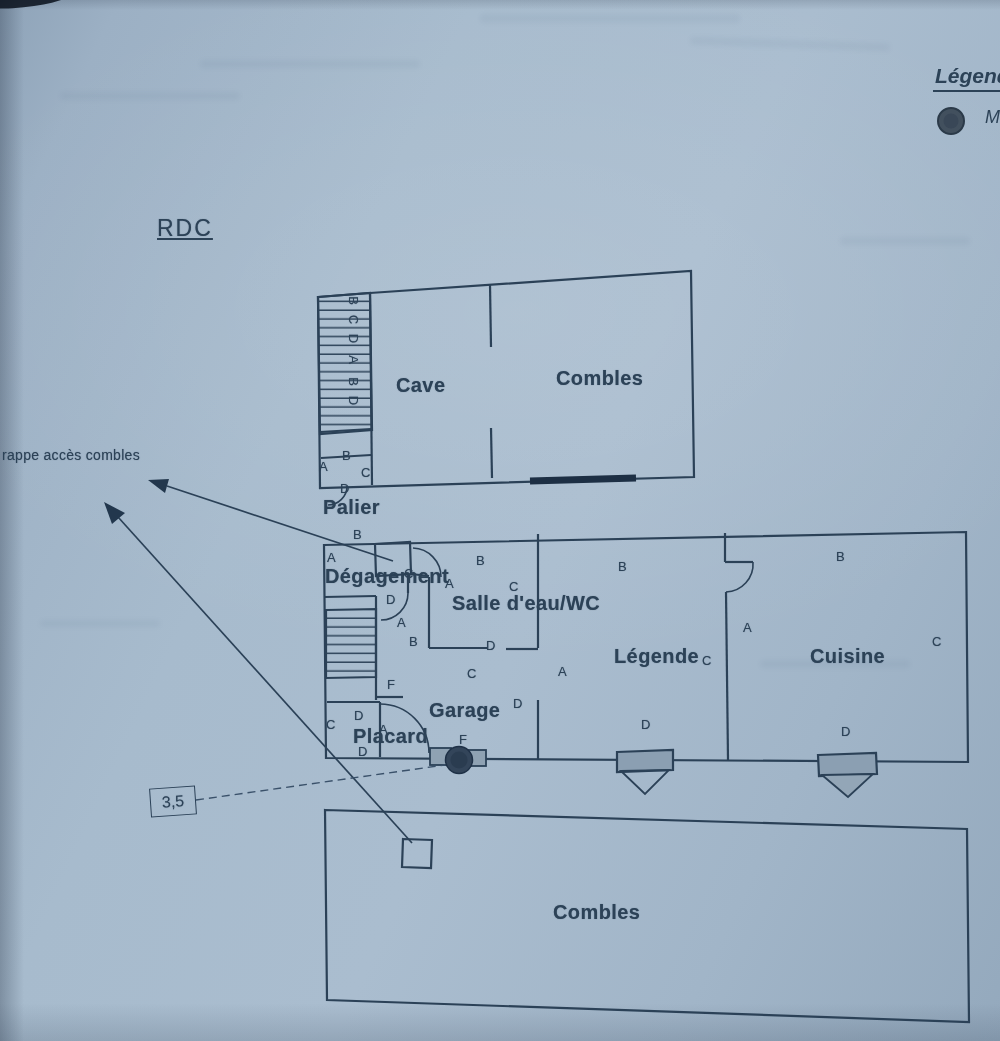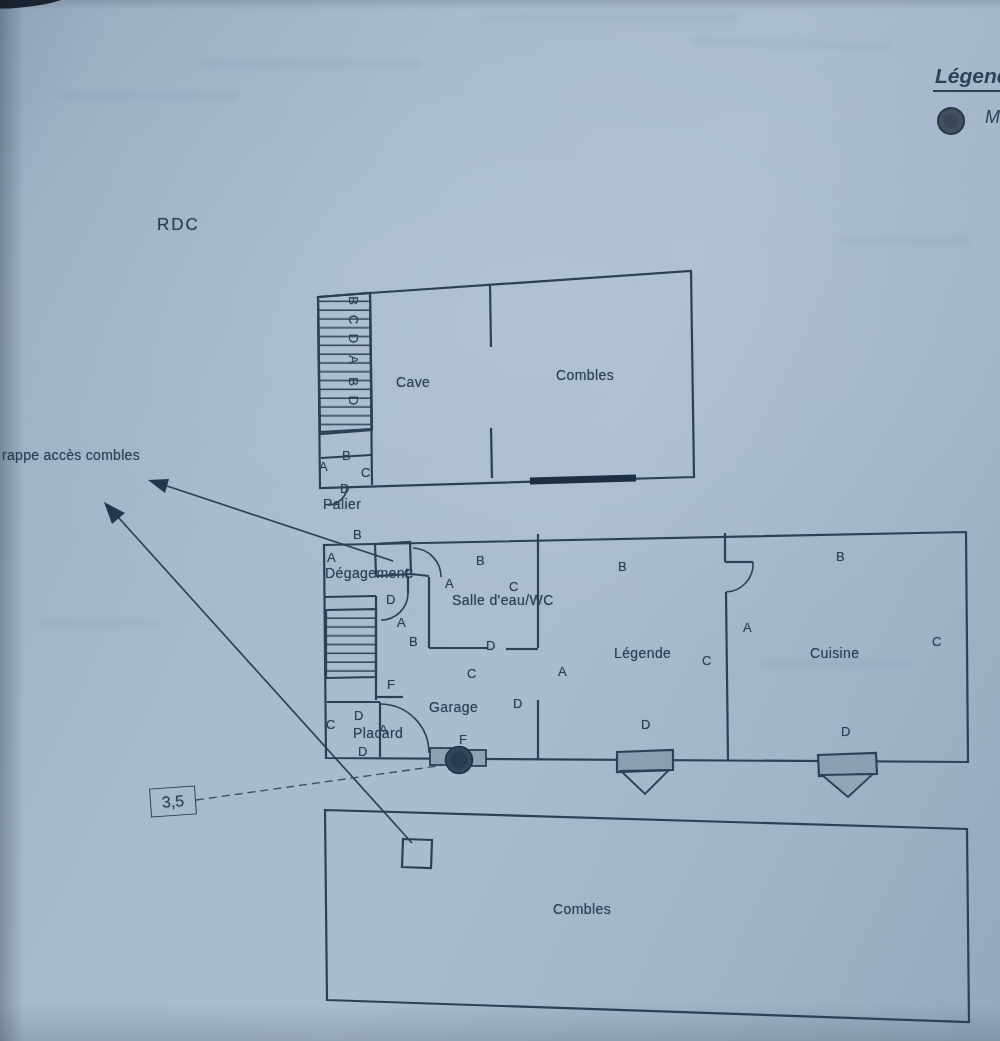--- a/index.html
+++ b/index.html
@@ -15,23 +15,23 @@
     background:linear-gradient(90deg,rgba(30,42,60,.30),rgba(30,42,60,0));}
   .edge-top{position:absolute;left:0;top:0;width:100%;height:10px;
     background:linear-gradient(180deg,rgba(30,42,60,.16),rgba(30,42,60,0));}
   .band-bottom{position:absolute;left:0;top:1003px;width:100%;height:38px;
     background:linear-gradient(180deg,rgba(35,50,70,0),rgba(35,50,70,.17));}
   .corner-wedge{position:absolute;left:-10px;top:-6px;width:78px;height:13px;background:#0c1420;
     border-radius:0 0 100% 40%;transform:rotate(-4deg);opacity:.88;}
   .smudge{position:absolute;background:#35506e;opacity:.055;filter:blur(2.5px);border-radius:4px;}
 
   .lbl{position:absolute;color:#2c4257;text-shadow:0 0 1px rgba(44,66,87,.55);white-space:nowrap;}
-  .room-label{font-size:14px;letter-spacing:.4px;}
+  .room-label{font-size:20px;letter-spacing:.4px;font-weight:bold;}
   .letter-label{font-size:13px;}
-  .rdc-label{font-size:17px;letter-spacing:2px;left:157px;top:215px;}
+  .rdc-label{font-size:23px;letter-spacing:2px;left:157px;top:215px;text-decoration:underline;}
   .trappe-label{font-size:14px;left:2px;top:447px;letter-spacing:.3px;}
   .legend-title{position:absolute;left:933px;top:64px;font-size:21px;font-style:italic;font-weight:bold;
     color:#2c4257;border-bottom:2.5px solid #2c4257;padding:0 6px 2px 2px;white-space:nowrap;}
   .legend-item{position:absolute;left:985px;top:107px;font-size:18px;font-style:italic;color:#2c4257;}
   .dim-box{position:absolute;left:150px;top:787px;width:44px;height:27px;border:1.8px solid #2b4157;
     transform:rotate(-4deg);display:flex;align-items:center;justify-content:center;
     font-size:16px;color:#2c4257;text-shadow:0 0 1px rgba(44,66,87,.5);}
   svg{position:absolute;left:0;top:0;}
 </style>
 </head>

